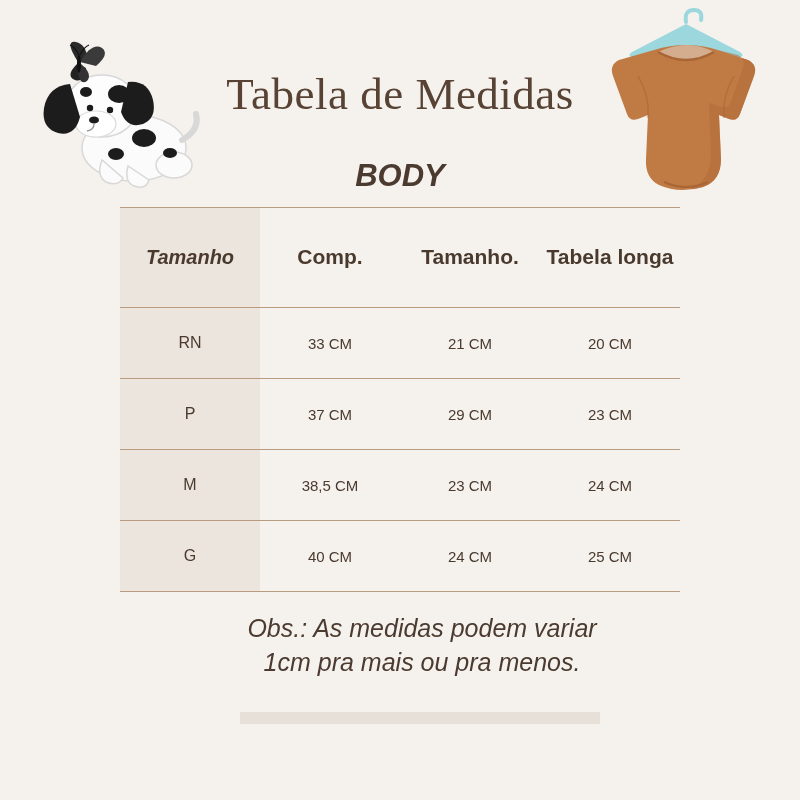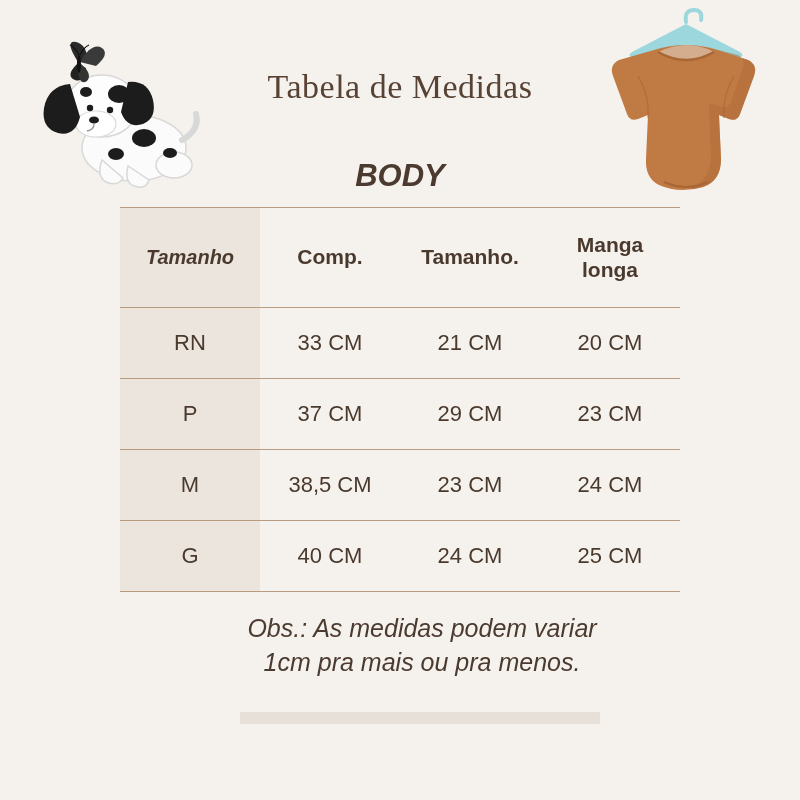--- a/index.html
+++ b/index.html
@@ -24,21 +24,21 @@
   }
 
   
   .title {
     position: absolute;
     top: 68px;
     left: 0;
     width: 800px;
     text-align: center;
     font-family: "Liberation Serif", serif;
-    font-size: 34px;
+    font-size: 45px;
     letter-spacing: 0.5px;
     color: #574234;
   }
   .subtitle {
     position: absolute;
     top: 158px;
     left: 0;
     width: 800px;
     text-align: center;
     font-family: "Liberation Sans", sans-serif;
@@ -78,26 +78,26 @@
     font-weight: 700;
     padding: 0 6px;
     line-height: 1.18;
   }
   table.measures thead th.first {
     font-style: italic;
     font-size: 20px;
   }
   table.measures tbody td {
     height: 71px;
-    font-size: 22px;
+    font-size: 15px;
     font-weight: 400;
     padding: 0 6px;
   }
   table.measures tbody td.size-cell {
-    font-size: 22px;
+    font-size: 16px;
   }
   
   table.measures .col-tint {
     background: #ece5dd;
   }
 
   
   .note {
     position: absolute;
     top: 612px;
@@ -219,21 +219,21 @@
         <col class="c0">
           <col class="c1">
           <col class="c2">
           <col class="c3">
       </colgroup>
       <thead>
         <tr>
           <th class="first col-tint">Tamanho</th>
           <th>Comp.</th>
           <th>Tamanho.</th>
-          <th>Manga longa</th>
+          <th>Tabela longa</th>
         </tr>
       </thead>
       <tbody>
         <tr>
           <td class="size-cell col-tint">RN</td>
           <td>33 CM</td>
           <td>21 CM</td>
           <td>20 CM</td>
         </tr>
         <tr>

